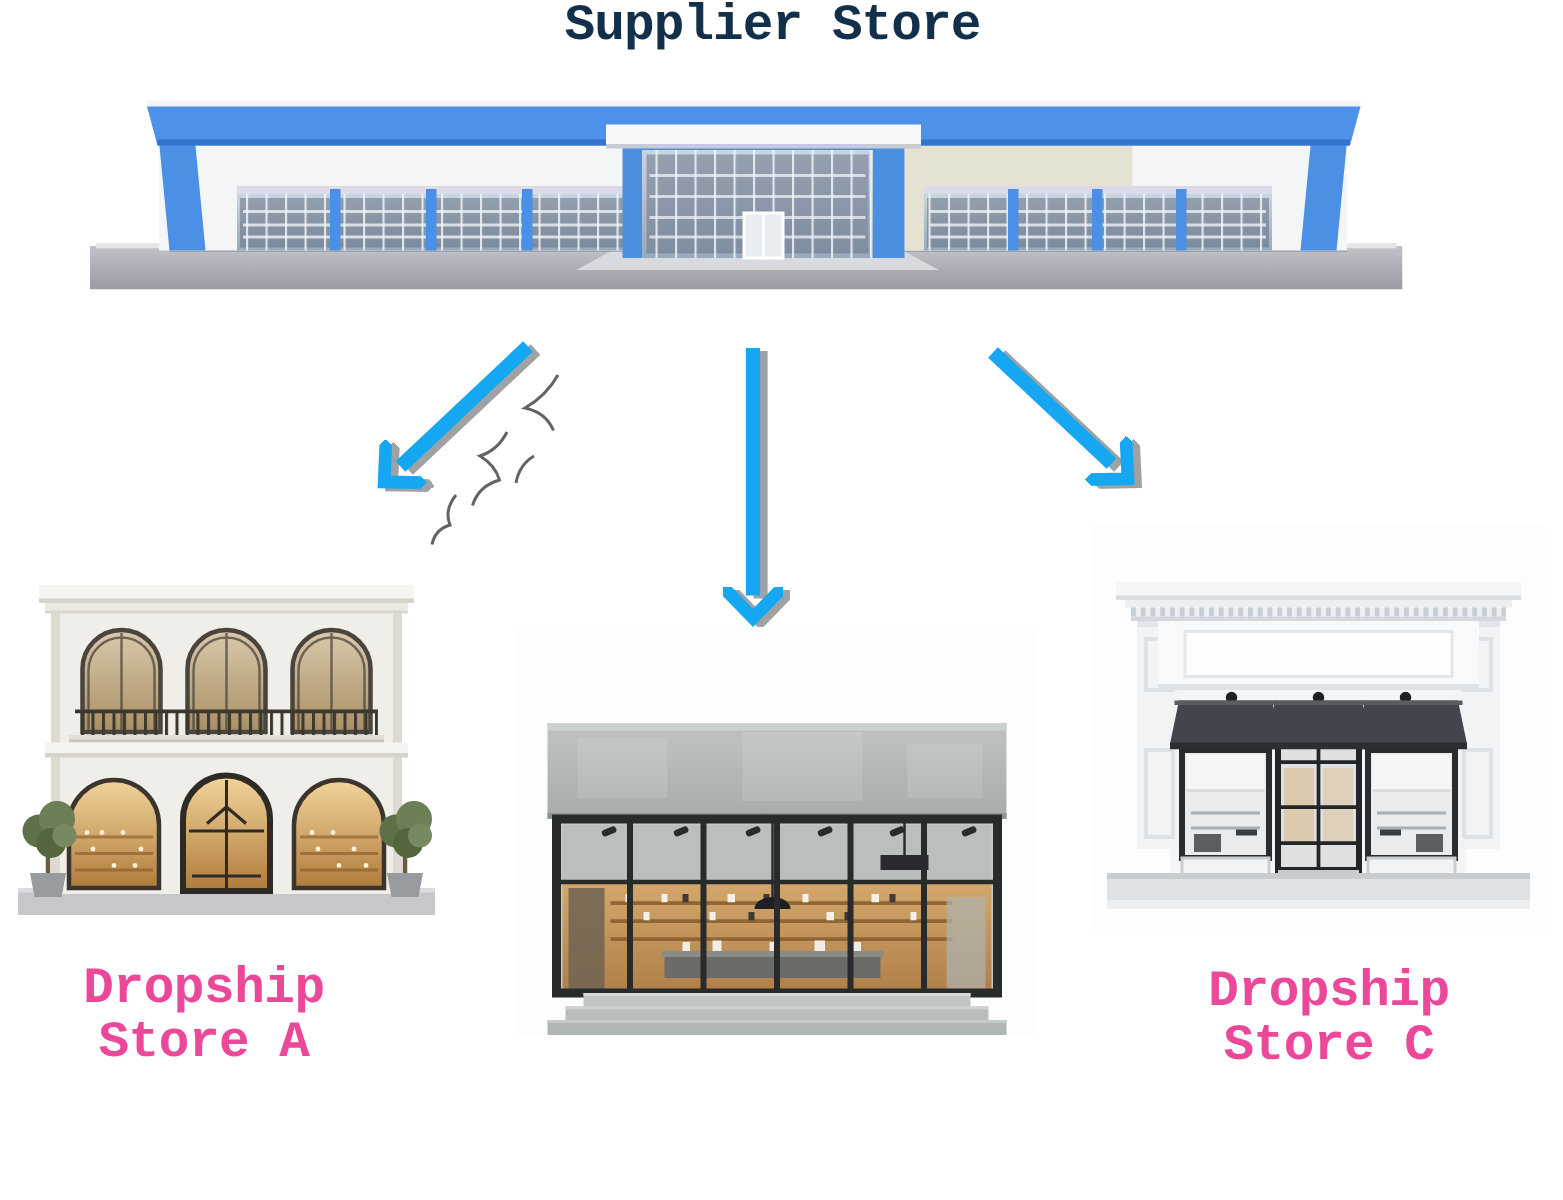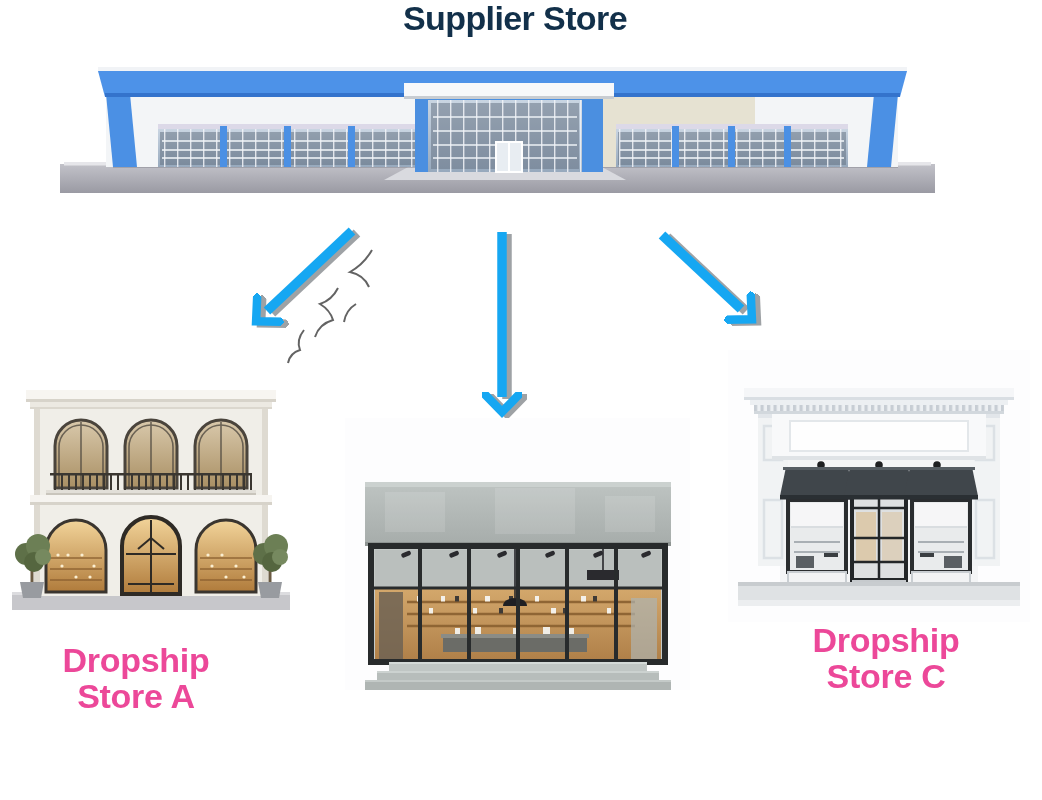--- a/index.html
+++ b/index.html
@@ -1,30 +1,30 @@
 <!DOCTYPE html>
 <html><head>
 <meta charset="utf-8">
 <style>
   * { margin:0; padding:0; box-sizing:border-box; }
   html,body { background:#ffffff; }
   body { font-family:"Liberation Sans", sans-serif; }
-  .canvas { position:relative; width:1042px; height:800px; background:#ffffff; overflow:hidden; }
+  .canvas { position:relative; width:1042px; height:800px; background:#ffffff; overflow:hidden;font-family:Liberation Mono, monospace; }
   .title {
     position:absolute; left:0; top:-2px; width:1030px;
     text-align:center; font-size:34px; font-weight:bold;
     letter-spacing:-0.6px; line-height:40px; color:#12304A;
   }
   .node-label {
     position:absolute; text-align:center; font-size:34px; font-weight:bold;
     letter-spacing:-0.3px; line-height:36px; color:#ec4899;
   }
   .label-a { left:46px;  top:642px; width:180px; }
   .label-b { left:429px; top:717px; width:180px; }
-  .label-c { left:796px; top:622px; width:180px; }
+  .label-c { left:796px; top:644px; width:180px; }
   .img { position:absolute; }
   .img svg { display:block; width:100%; height:100%; }
   .supplier { left:60px;  top:58px;  width:875px; height:135px; }
   .store-a  { left:12px;  top:388px; width:278px; height:228px; }
   .store-b  { left:345px; top:418px; width:345px; height:272px; }
   .store-c  { left:728px; top:350px; width:302px; height:272px; }
   .arrows { position:absolute; left:0; top:0; width:1042px; height:800px; pointer-events:none; }
 </style>
 </head>
 <body>

